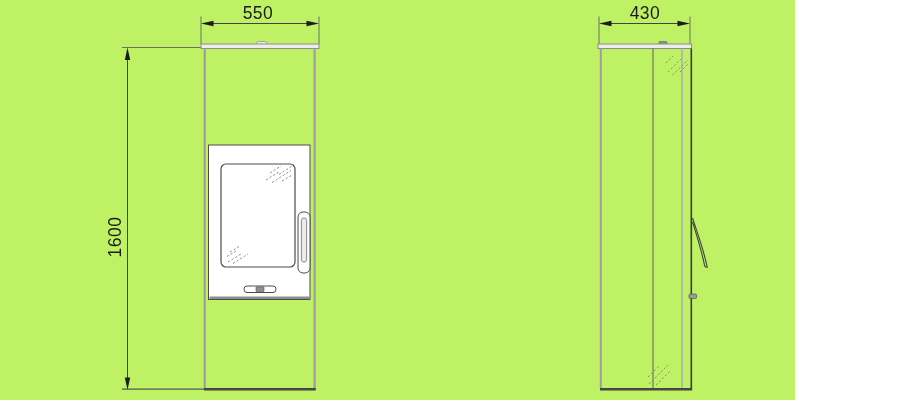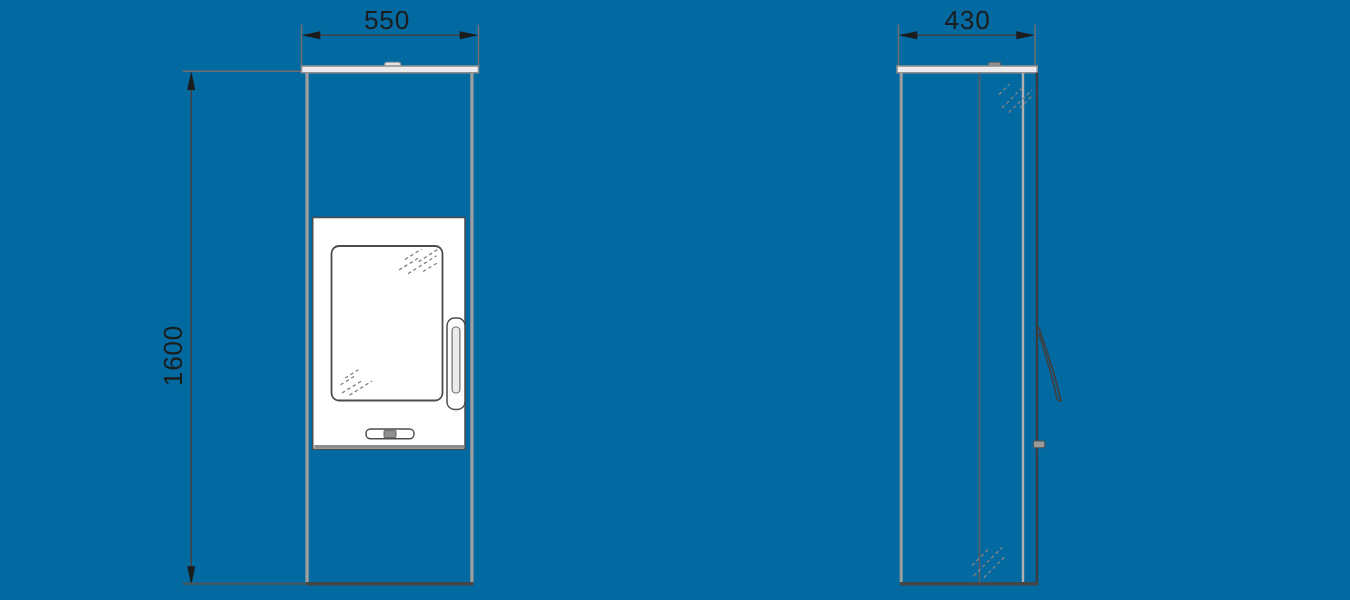--- a/index.html
+++ b/index.html
@@ -1,19 +1,19 @@
 <!DOCTYPE html>
 <html><head>
 <meta charset="utf-8">
 <style>
   html,body{margin:0;padding:0;background:#ffffff;}
   .canvas{
     position:relative;
-    width:900px;height:400px;
-    background:#0369a1;
+    width:795px;height:400px;
+    background:#bef264;
     overflow:hidden;
     font-family:"Liberation Sans", sans-serif;
   }
   svg text{
     font-family:"Liberation Sans", sans-serif;
     font-size:17.5px;
     fill:#1c1c1c;
     letter-spacing:0.5px;
   }
 </style>

